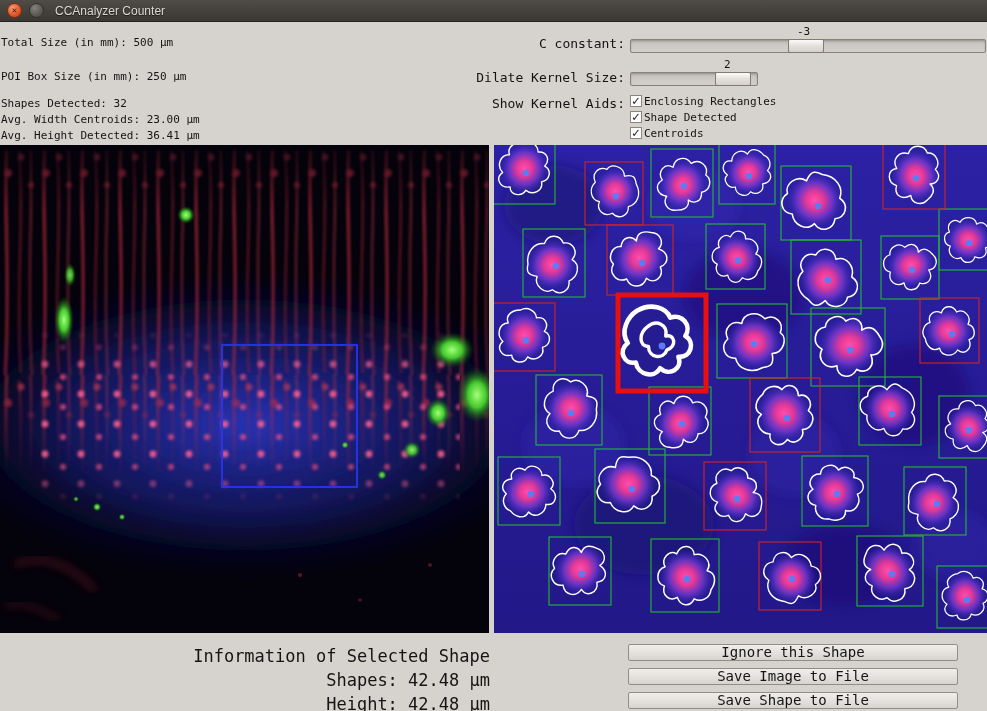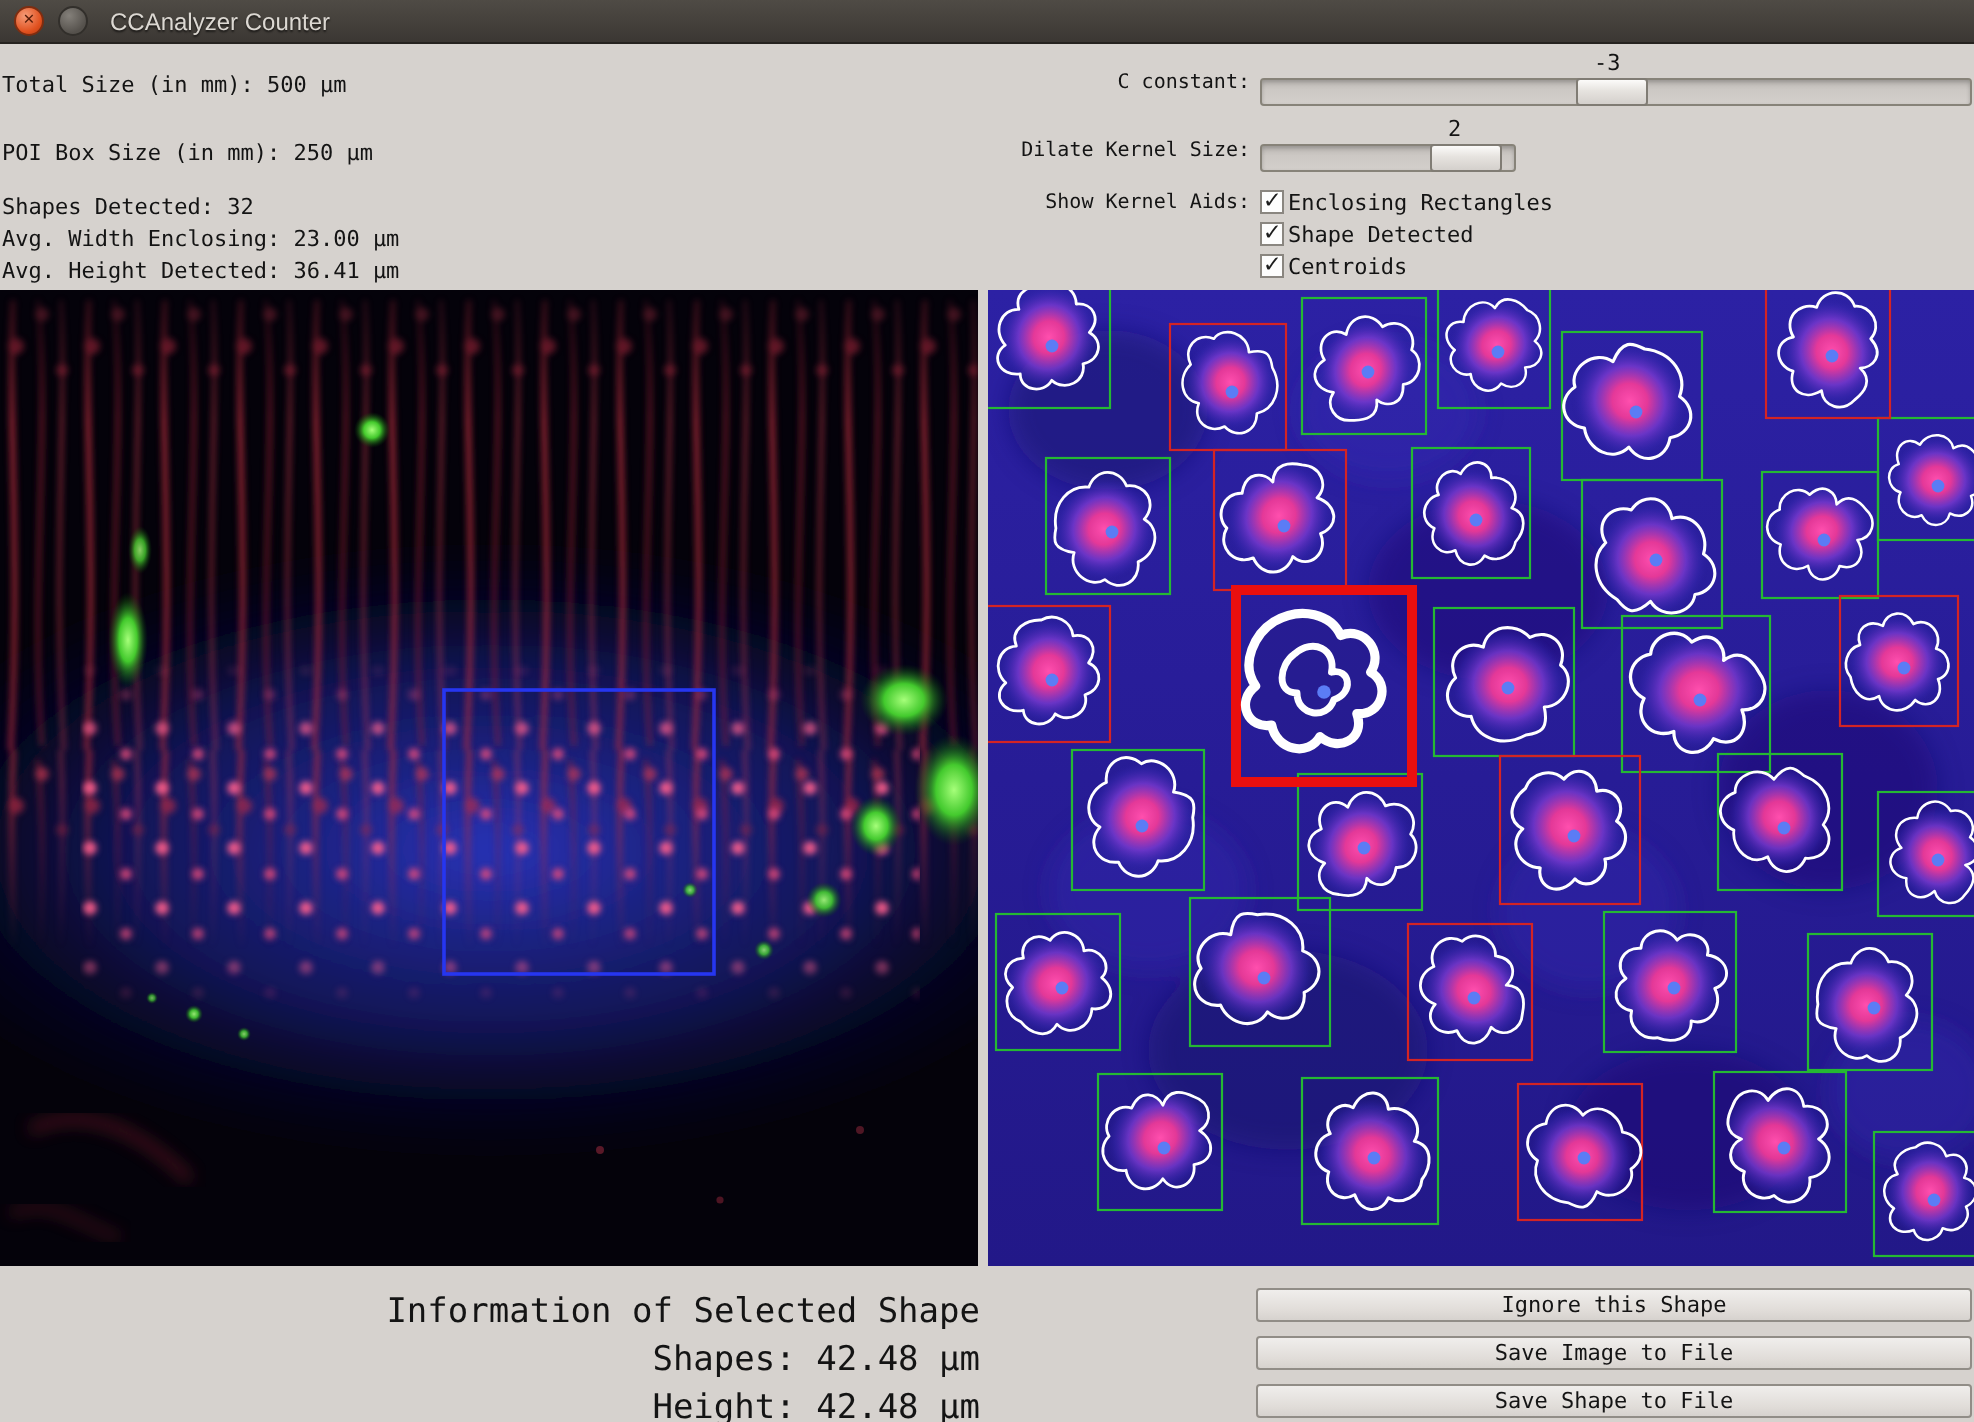--- a/index.html
+++ b/index.html
@@ -4,48 +4,48 @@
 <style>
 *{margin:0;padding:0;box-sizing:border-box}
 html,body{width:987px;height:711px}
 body{position:relative;overflow:hidden;background:#d6d2ce;font-family:"DejaVu Sans Mono",monospace;color:#141414}
 .titlebar{position:absolute;left:0;top:0;width:987px;height:22px;background:linear-gradient(#4f4b45,#3b3733);border-bottom:1px solid #26231f;display:flex;align-items:center;z-index:5}
 .tb-btn{width:15px;height:15px;border-radius:50%;margin-left:7px;display:flex;align-items:center;justify-content:center;cursor:pointer}
 .tb-close{background:radial-gradient(circle at 35% 30%,#f59b77,#e0501e 65%,#b23a12);border:1px solid #7e2d10;font-size:9px;color:#571c08;font-weight:bold;line-height:1}
 .tb-min{background:radial-gradient(circle at 35% 30%,#84807a,#55514c 70%);border:1px solid #322f2b}
 .tb-title{margin-left:11px;font-family:"Liberation Sans",sans-serif;font-weight:normal;font-size:12px;color:#dcd8d2;text-shadow:0 1px 1px rgba(0,0,0,.6)}
 .stat{position:absolute;left:1px;font-size:11px;white-space:pre}
-.ctl-label{position:absolute;right:362px;font-size:10px;white-space:pre}
+.ctl-label{position:absolute;right:362px;font-size:13px;white-space:pre}
 .slider-value{position:absolute;font-size:11px}
 .trough{position:absolute;height:14px;background:linear-gradient(#b9b5b1,#ccc8c4 40%,#d3cfcb);border:1px solid #878379;border-radius:2px;box-shadow:inset 0 1px 2px rgba(0,0,0,.2)}
 .handle{position:absolute;top:-1px;width:36px;height:14px;background:linear-gradient(#fcfbfa,#e6e3df 45%,#d4d0cc);border:1px solid #807c74;border-radius:2px}
 .cb-row{position:absolute;left:630px;height:14px;display:flex;align-items:center;font-size:11px}
 .cb-box{width:12px;height:12px;background:#fdfdfd;border:1px solid #8a8680;margin-right:2px;font-size:13px;line-height:10px;text-align:center;font-weight:bold;color:#1c1c1c}
 .cb-label{white-space:pre}
 .panel{position:absolute;top:145px;overflow:hidden;background:#000}
 .info-line{position:absolute;left:0;width:490px;text-align:right;font-size:17px;white-space:pre}
-.action-btn{position:absolute;left:628px;width:358px;height:17px;background:linear-gradient(#f0eeec,#e0dcd8 70%,#d6d2ce);border:1px solid #918d87;border-radius:2px;font-size:11px;text-align:center;line-height:15px;cursor:pointer}
+.action-btn{position:absolute;left:628px;width:330px;height:17px;background:linear-gradient(#f0eeec,#e0dcd8 70%,#d6d2ce);border:1px solid #918d87;border-radius:2px;font-size:14px;text-align:center;line-height:15px;cursor:pointer}
 </style>
 </head>
 <body>
 
 <div>
 
   <div class="titlebar">
     <div class="tb-btn tb-close">
         <span>✕</span>
       </div>
     <div class="tb-btn tb-min"></div>
     <div class="tb-title">CCAnalyzer Counter</div>
   </div>
 
   <div class="stat" style="top:36px"><span>Total Size (in mm):</span> <span>500 µm</span></div>
   <div class="stat" style="top:70px"><span>POI Box Size (in mm):</span> <span>250 µm</span></div>
   <div class="stat" style="top:97px"><span>Shapes Detected:</span> <span>32</span></div>
-  <div class="stat" style="top:113px"><span>Avg. Width Enclosing:</span> <span>23.00 µm</span></div>
+  <div class="stat" style="top:113px"><span>Avg. Width Centroids:</span> <span>23.00 µm</span></div>
   <div class="stat" style="top:129px"><span>Avg. Height Detected:</span> <span>36.41 µm</span></div>
 
   <div class="ctl-label" style="top:36px">C constant:</div>
   <div class="slider-value" style="left:797px;top:25px">-3</div>
   <div class="trough" style="left:630px;top:39px;width:356px">
     <div class="handle" style="left:157px"></div>
   </div>
 
   <div class="ctl-label" style="top:70px">Dilate Kernel Size:</div>
   <div class="slider-value" style="left:724px;top:58px">2</div>

